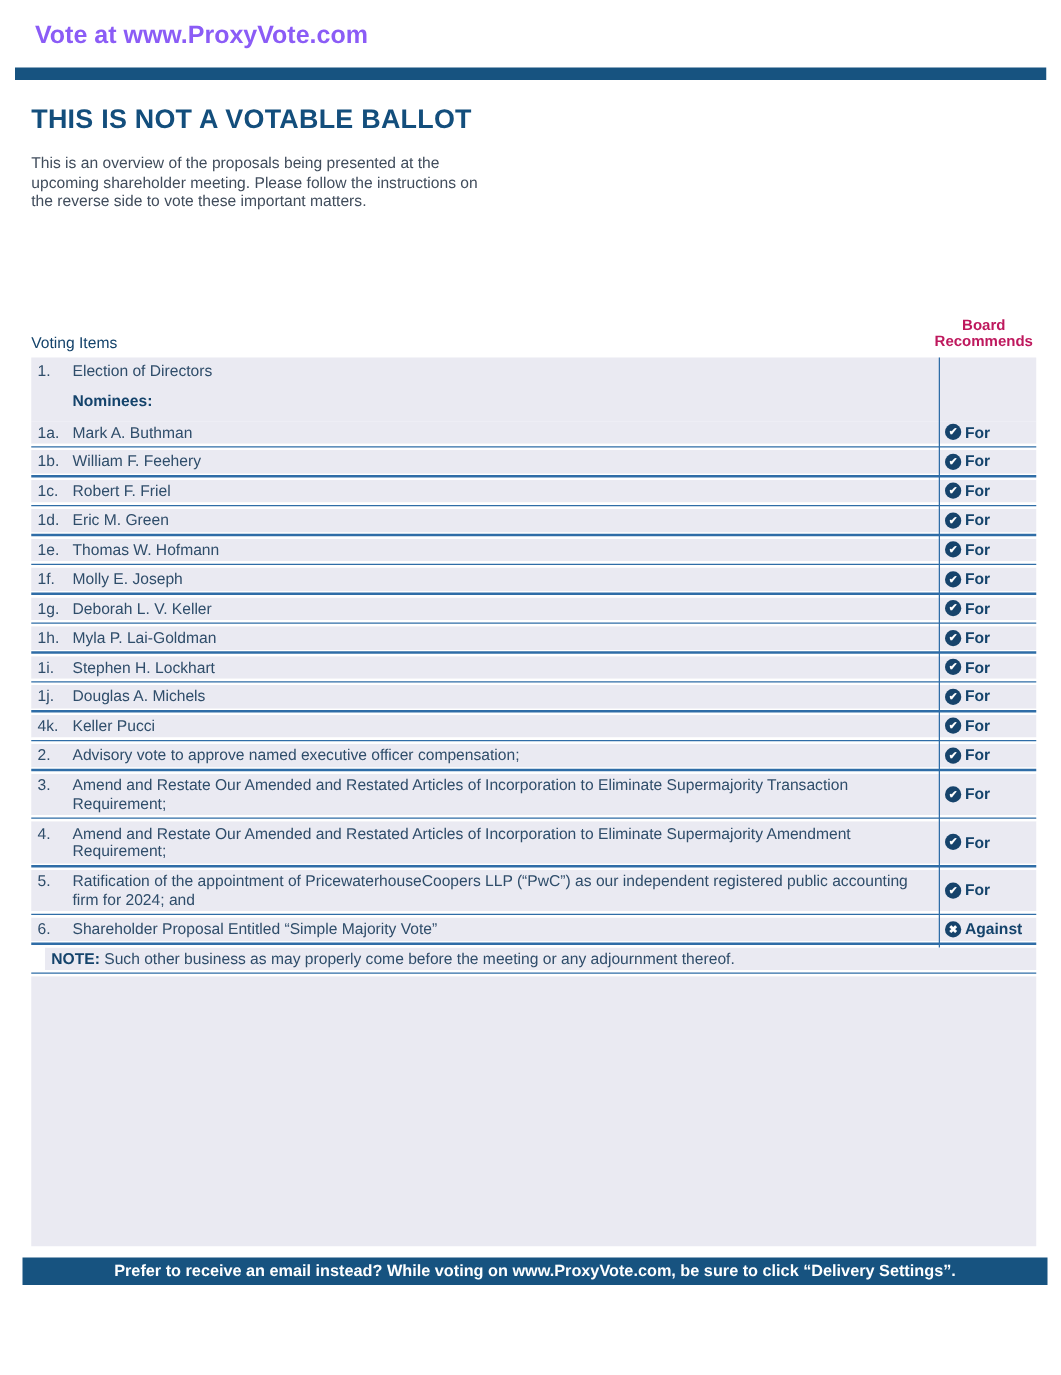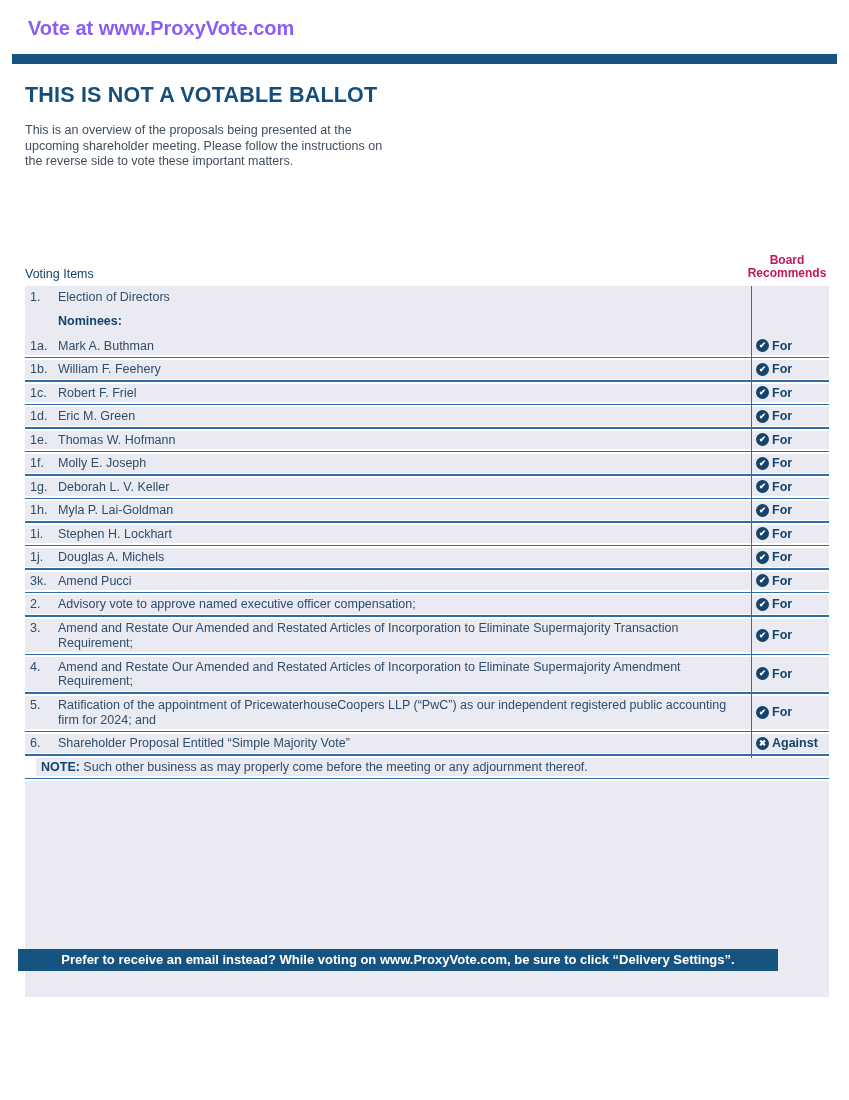--- a/index.html
+++ b/index.html
@@ -140,23 +140,23 @@
     font-size: 12.5px;
     line-height: 13.5px;
     color: #2f4d6a;
     margin-left: 11px;
   }
   .note-label { font-weight: bold; color: #14436b; }
   .filler-area { height: 216px; background: #eaeaf2; }
   
   .footer-banner {
     position: absolute;
-    top: 949px;
+    top: 1006px;
     left: 18px;
-    width: 760px;
+    width: 820px;
     height: 22px;
     background: #175380;
     color: #ffffff;
     font-size: 13px;
     line-height: 22px;
     text-align: center;
     font-weight: bold;
   }
   .document-code {
     position: absolute;
@@ -357,23 +357,23 @@
       <span class="rec-wrap">
         <span class="rec-icon">✔</span>
         <span class="rec-label">For</span>
       </span>
     </div>
   </div>
   <div class="row-sep"></div>
 
   <div class="row">
     <div class="cell-left">
-      <span class="num">3k.</span>
-      <span class="textcol">
-        <span class="row-text">Amend Pucci</span>
+      <span class="num">4k.</span>
+      <span class="textcol">
+        <span class="row-text">Keller Pucci</span>
       </span>
     </div>
     <div class="cell-right">
       <span class="rec-wrap">
         <span class="rec-icon">✔</span>
         <span class="rec-label">For</span>
       </span>
     </div>
   </div>
   <div class="row-sep"></div>

